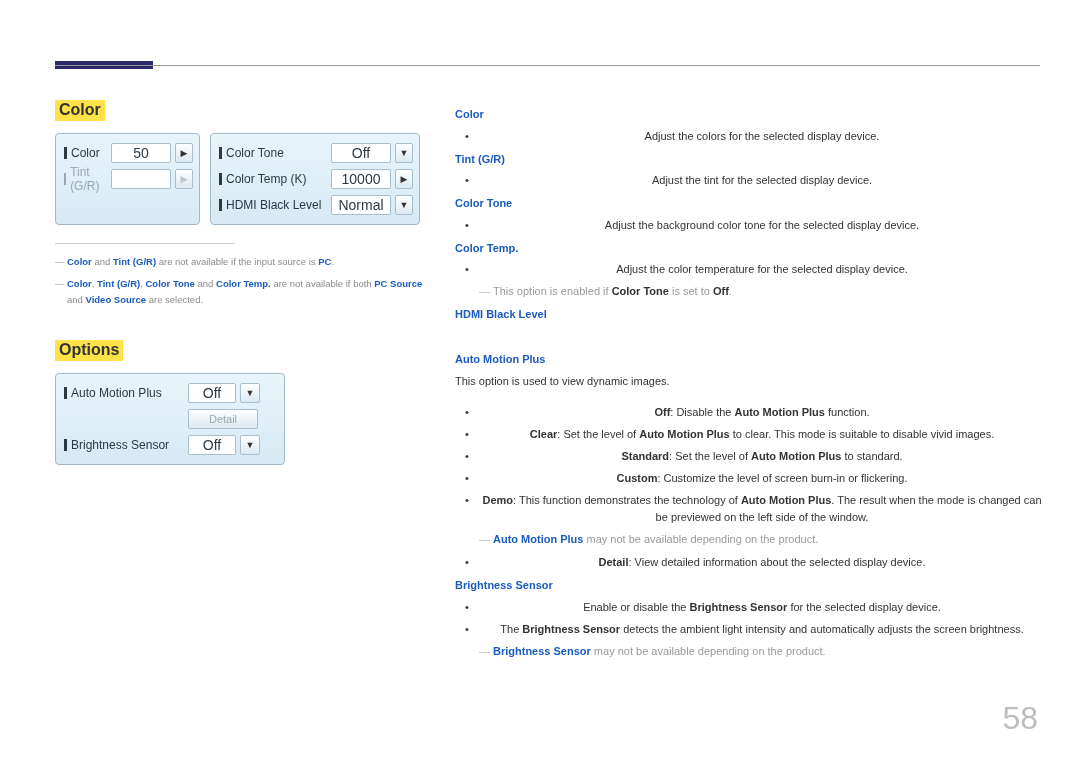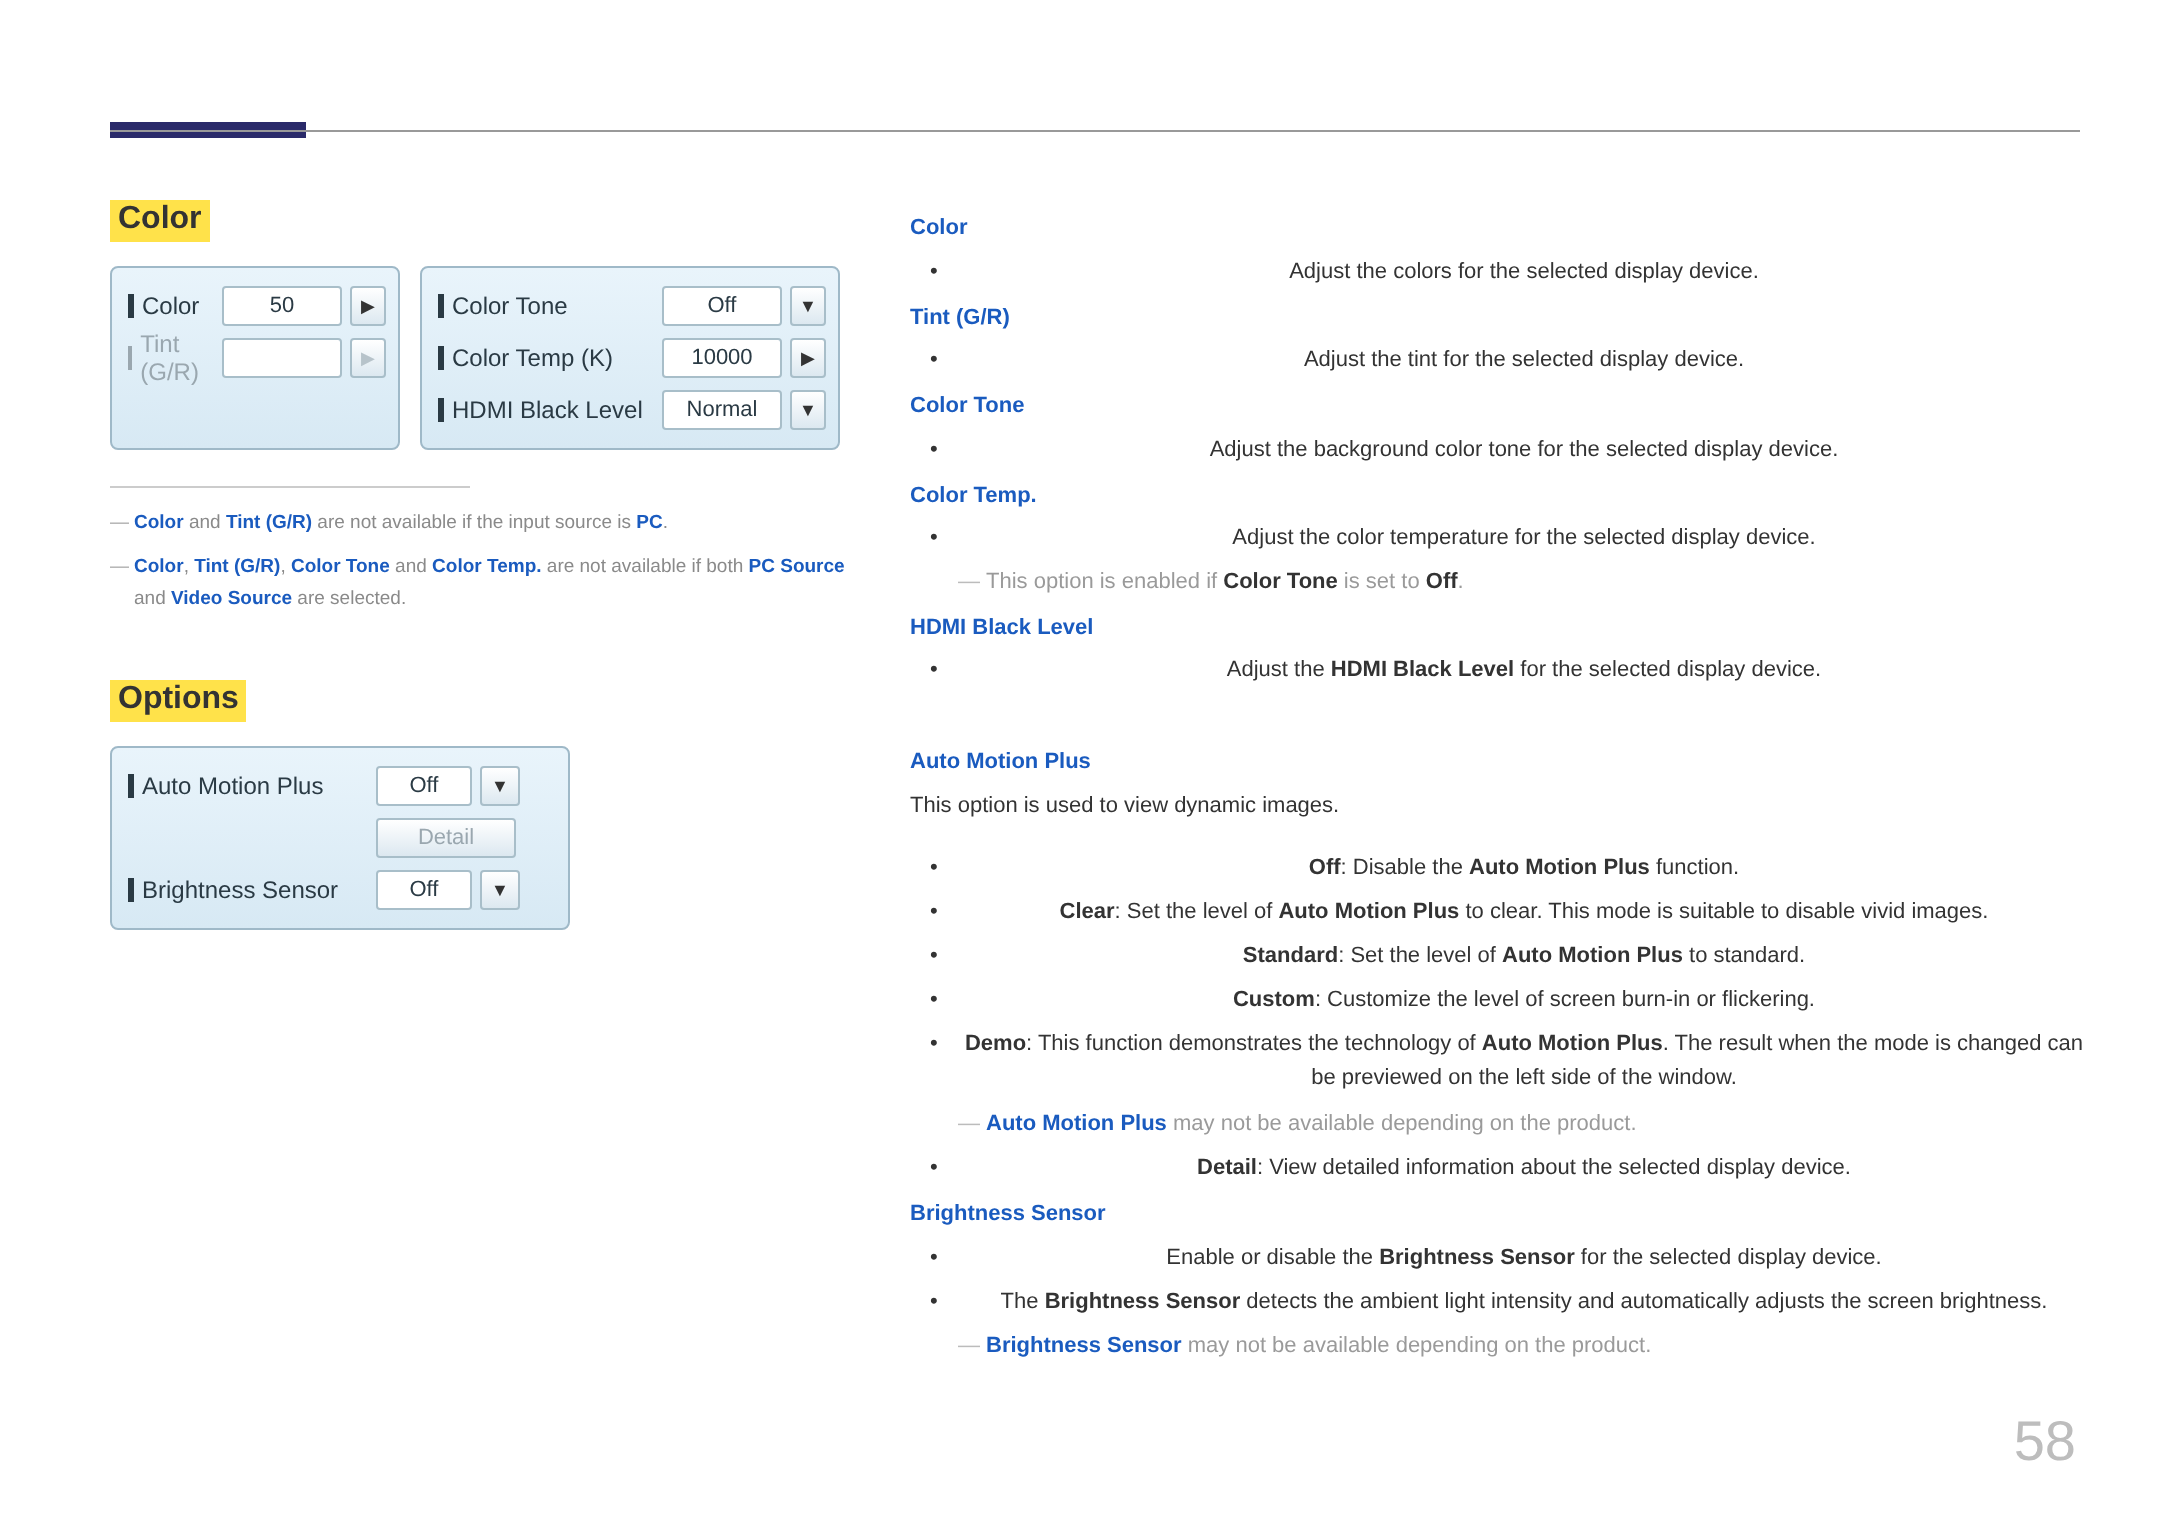--- a/index.html
+++ b/index.html
@@ -82,21 +82,21 @@
   .panel .lbl.disabled::before { background: #9aa7af; }
   .panel .val {
     width: 60px;
     height: 20px;
     background: #fff;
     border: 1px solid #a8bec9;
     border-radius: 2px;
     display: flex;
     align-items: center;
     justify-content: center;
-    font-size: 11px;
+    font-size: 14px;
   }
   .panel .btn {
     width: 18px; height: 20px;
     background: linear-gradient(#fff,#dce8f0);
     border: 1px solid #a8bec9;
     border-radius: 2px;
     display:flex; align-items:center; justify-content:center;
     font-size: 9px; color:#333;
   }
   .panel .btn.disabled { color:#b7c3ca; }
@@ -150,21 +150,21 @@
     font-size: 11px; color:#9a9a9a; margin: 5px 0 6px 24px; position:relative; padding-left:14px;
   }
   .note::before {
     content:"―"; position:absolute; left:0; color:#bcbcbc;
   }
   .note .blue { color:#1a5bbf; font-weight:700;}
   .page-num {
     position:absolute;
     right: 42px;
     bottom: 26px;
-    font-size: 28px;
+    font-size: 32px;
     color: #bdbdbd;
     font-weight: 300;
     margin-left: 16px;
   }
 </style>
 </head>
 <body>
 
 <div class="top-accent"></div>
 <div class="top-rule"></div>
@@ -250,23 +250,20 @@
 
   <h4>Color Temp.</h4>
   <ul>
       <li>Adjust the color temperature for the selected display device.</li>
     </ul>
   <div class="note">
     <span>This option is enabled if </span><span class="bold">Color Tone</span><span> is set to </span><span class="bold">Off</span><span>.</span>
   </div>
 
   <h4>HDMI Black Level</h4>
-  <ul>
-      <li><span>Adjust the </span><span class="bold">HDMI Black Level</span><span> for the selected display device.</span></li>
-    </ul>
 
   <div style="height:18px"></div>
 
   <h4>Auto Motion Plus</h4>
   <p>This option is used to view dynamic images.</p>
   <ul>
     <li><span class="bold">Off</span><span>: Disable the </span><span class="bold">Auto Motion Plus</span><span> function.</span></li>
     <li><span class="bold">Clear</span><span>: Set the level of </span><span class="bold">Auto Motion Plus</span><span> to clear. This mode is suitable to disable vivid images.</span></li>
     <li><span class="bold">Standard</span><span>: Set the level of </span><span class="bold">Auto Motion Plus</span><span> to standard.</span></li>
     <li><span class="bold">Custom</span><span>: Customize the level of screen burn-in or flickering.</span></li>

